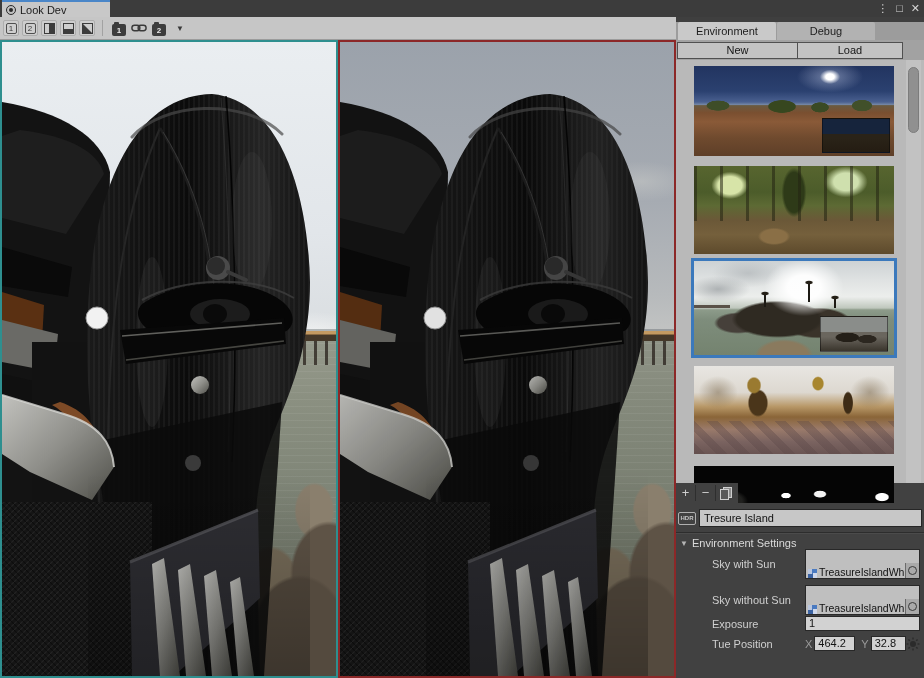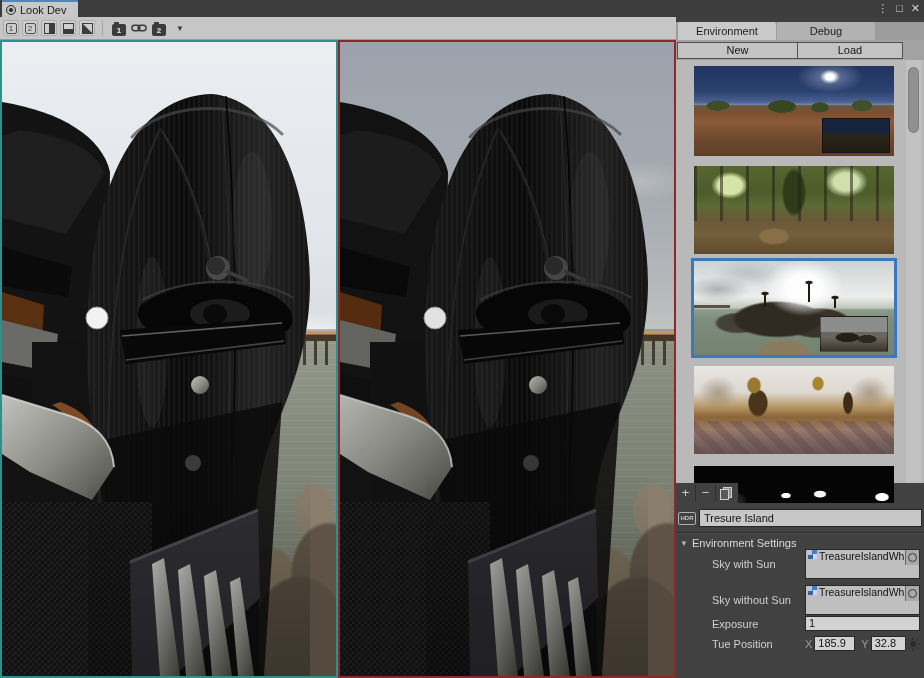--- a/index.html
+++ b/index.html
@@ -1,21 +1,21 @@
 <!DOCTYPE html>
 <html><head>
 <meta charset="utf-8">
 <style>
   * { margin:0; padding:0; box-sizing:border-box; }
   html,body { width:924px; height:678px; overflow:hidden; }
   body { position:relative; background:#414141; font-family:"Liberation Sans", sans-serif; -webkit-font-smoothing:antialiased; }
 
   
   .titlebar { position:absolute; left:0; top:0; width:924px; height:17px; background:#3c3c3c; z-index:10; }
-  .tab-lookdev { position:absolute; left:2px; top:0; width:76px; height:17px; background:#c8c8c8;
+  .tab-lookdev { position:absolute; left:2px; top:0; width:108px; height:17px; background:#c8c8c8;
     border-top:2px solid #4a86c8; display:flex; align-items:center; gap:4px; padding-left:4px;
     font-size:11px; color:#1b1b1b; }
   .eye-icon { width:10px; height:10px; border:1.5px solid #2a2a2a; border-radius:50%;
     display:inline-flex; align-items:center; justify-content:center; background:#c0c0c0; }
   .eye-icon::after { content:""; width:4px; height:4px; background:#2a2a2a; border-radius:50%; }
   .win-controls { position:absolute; right:4px; top:0; height:17px; display:flex; align-items:center; gap:8px;
     color:#d6d6d6; font-size:11px; }
   .win-controls span { cursor:default; line-height:17px; }
 
   
@@ -141,21 +141,21 @@
   .hdr-field { position:absolute; left:21px; top:0; width:223px; height:18px; background:#c7c7c7; border:1px solid #262626;
     color:#111; line-height:16px; padding-left:4px; }
 
   .sep-line { position:absolute; left:0; top:49px; width:248px; height:1px; background:#2d2d2d; box-shadow:0 1px 0 #4b4b4b; }
   .es-header { position:absolute; left:4px; top:54px; display:flex; align-items:center; gap:4px; }
   .fold { color:#b5b5b5; font-size:8px; }
   .es-title { color:#dadada; font-weight:normal; }
 
   .row { position:absolute; left:24px; right:4px; height:17px; display:flex; align-items:center; }
   .row .lbl { color:#cfcfcf; width:93px; flex:none;margin-left:12px; }
-  .objfield { flex:1; height:30px; background:#bfbfbf; border:1px solid #282828; display:flex; align-items:flex-start; overflow:hidden; }
+  .objfield { flex:1; height:30px; background:#bfbfbf; border:1px solid #282828; display:flex; align-items:flex-end; overflow:hidden; }
   .texicon { width:9px; height:9px; margin:0 2px; flex:none;
     background:conic-gradient(#4a7ac0 90deg, #cfd8ea 90deg 180deg, #3a62a2 180deg 270deg, #b9c6de 270deg); }
   .objtxt { flex:1; color:#101010; font-size:10.5px; white-space:nowrap; overflow:hidden; }
   .picker { width:14px; height:15px; flex:none; background:#a9a9a9; border-left:1px solid #6a6a6a;
     display:flex; align-items:center; justify-content:center; }
   .picker::before { content:""; width:7px; height:7px; border:1.5px solid #3a3a3a; border-radius:50%; }
   .numfield { height:15px; background:#d2d2d2; border:1px solid #282828; color:#131313; line-height:13px; padding-left:3px; }
   .numfield.wide { flex:1; }
   .axis { color:#9a9a9a; margin-right:2px; }
   .sun-row .numfield.x { width:49px; margin-right:6px; }
@@ -428,21 +428,21 @@
       <span class="picker"></span>
     </div>
   </div>
   <div class="row r4">
     <span class="lbl">Exposure</span>
     <div class="numfield wide">1</div>
   </div>
   <div class="row r5 sun-row">
     <span class="lbl">Tue Position</span>
     <span class="axis">X</span>
-    <div class="numfield x">185.9</div>
+    <div class="numfield x">464.2</div>
     <span class="axis">Y</span>
     <div class="numfield y">32.8</div>
     <svg class="sun-icon" viewBox="0 0 14 14">
         <use href="#sun-sym"></use>
       </svg>
   </div>
 </div>
 
 <div class="library">
   <div class="thumb th1">

